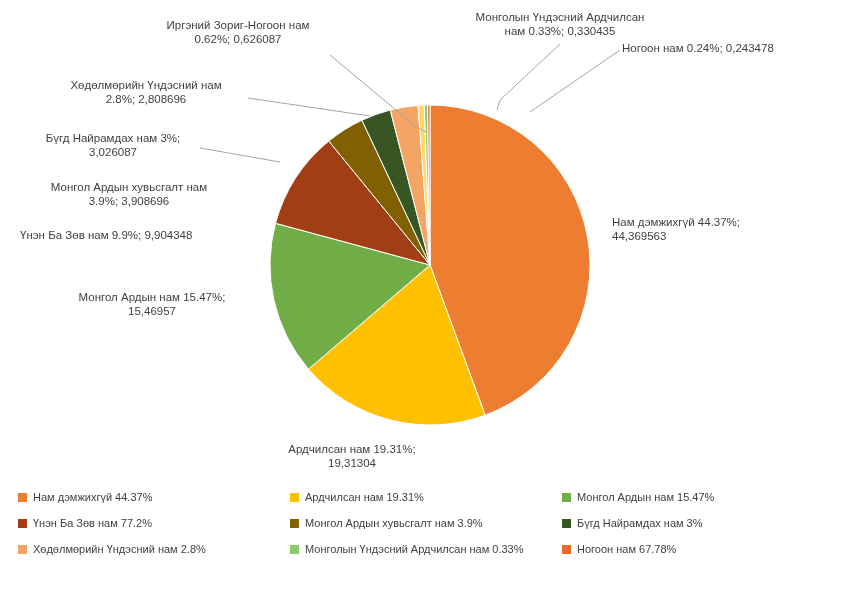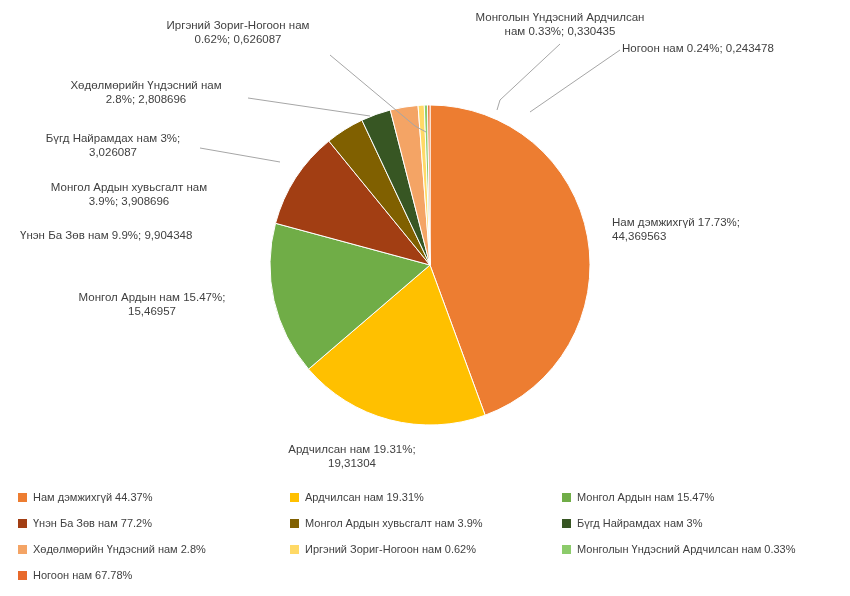--- a/index.html
+++ b/index.html
@@ -84,21 +84,21 @@
       </g>
     <g id="leaders" stroke="#a6a6a6" stroke-width="1" fill="none">
       <polyline points="330,55 415,126 426,132"></polyline>
       <polyline points="560,44 500,100 497,110"></polyline>
       <polyline points="620,50 530,112"></polyline>
       <polyline points="248,98 370,116"></polyline>
       <polyline points="200,148 280,162"></polyline>
     </g>
   </svg>
 
-  <div class="label right" style="left:612px; top:215px; width:220px;">Нам дэмжихгүй 17.73%;
+  <div class="label right" style="left:612px; top:215px; width:220px;">Нам дэмжихгүй 44.37%;
 44,369563</div>
 
   <div class="label center" style="left:232px; top:442px; width:240px;">Ардчилсан нам 19.31%;
 19,31304</div>
 
   <div class="label center" style="left:52px; top:290px; width:200px;">Монгол Ардын нам 15.47%;
 15,46957</div>
 
   <div class="label left" style="left:20px; top:228px; width:222px;">Үнэн Ба Зөв нам 9.9%; 9,904348</div>
 
@@ -143,24 +143,20 @@
     </div>
     <div class="legend-item">
       <span class="legend-swatch" style="background: rgb(55, 86, 35);"></span>
       <span class="legend-label">Бүгд Найрамдах нам 3%</span>
     </div>
     <div class="legend-item">
       <span class="legend-swatch" style="background: rgb(244, 164, 101);"></span>
       <span class="legend-label">Хөдөлмөрийн Үндэсний нам 2.8%</span>
     </div>
     <div class="legend-item">
-      <span class="legend-swatch" style="background: rgb(255, 217, 102);"></span>
-      <span class="legend-label">Иргэний Зориг-Ногоон нам 0.62%</span>
-    </div>
-    <div class="legend-item">
       <span class="legend-swatch" style="background: rgb(140, 203, 107);"></span>
       <span class="legend-label">Монголын Үндэсний Ардчилсан нам 0.33%</span>
     </div>
     <div class="legend-item">
       <span class="legend-swatch" style="background: rgb(232, 105, 43);"></span>
       <span class="legend-label">Ногоон нам 67.78%</span>
     </div>
   </div>
 
 </body></html>

